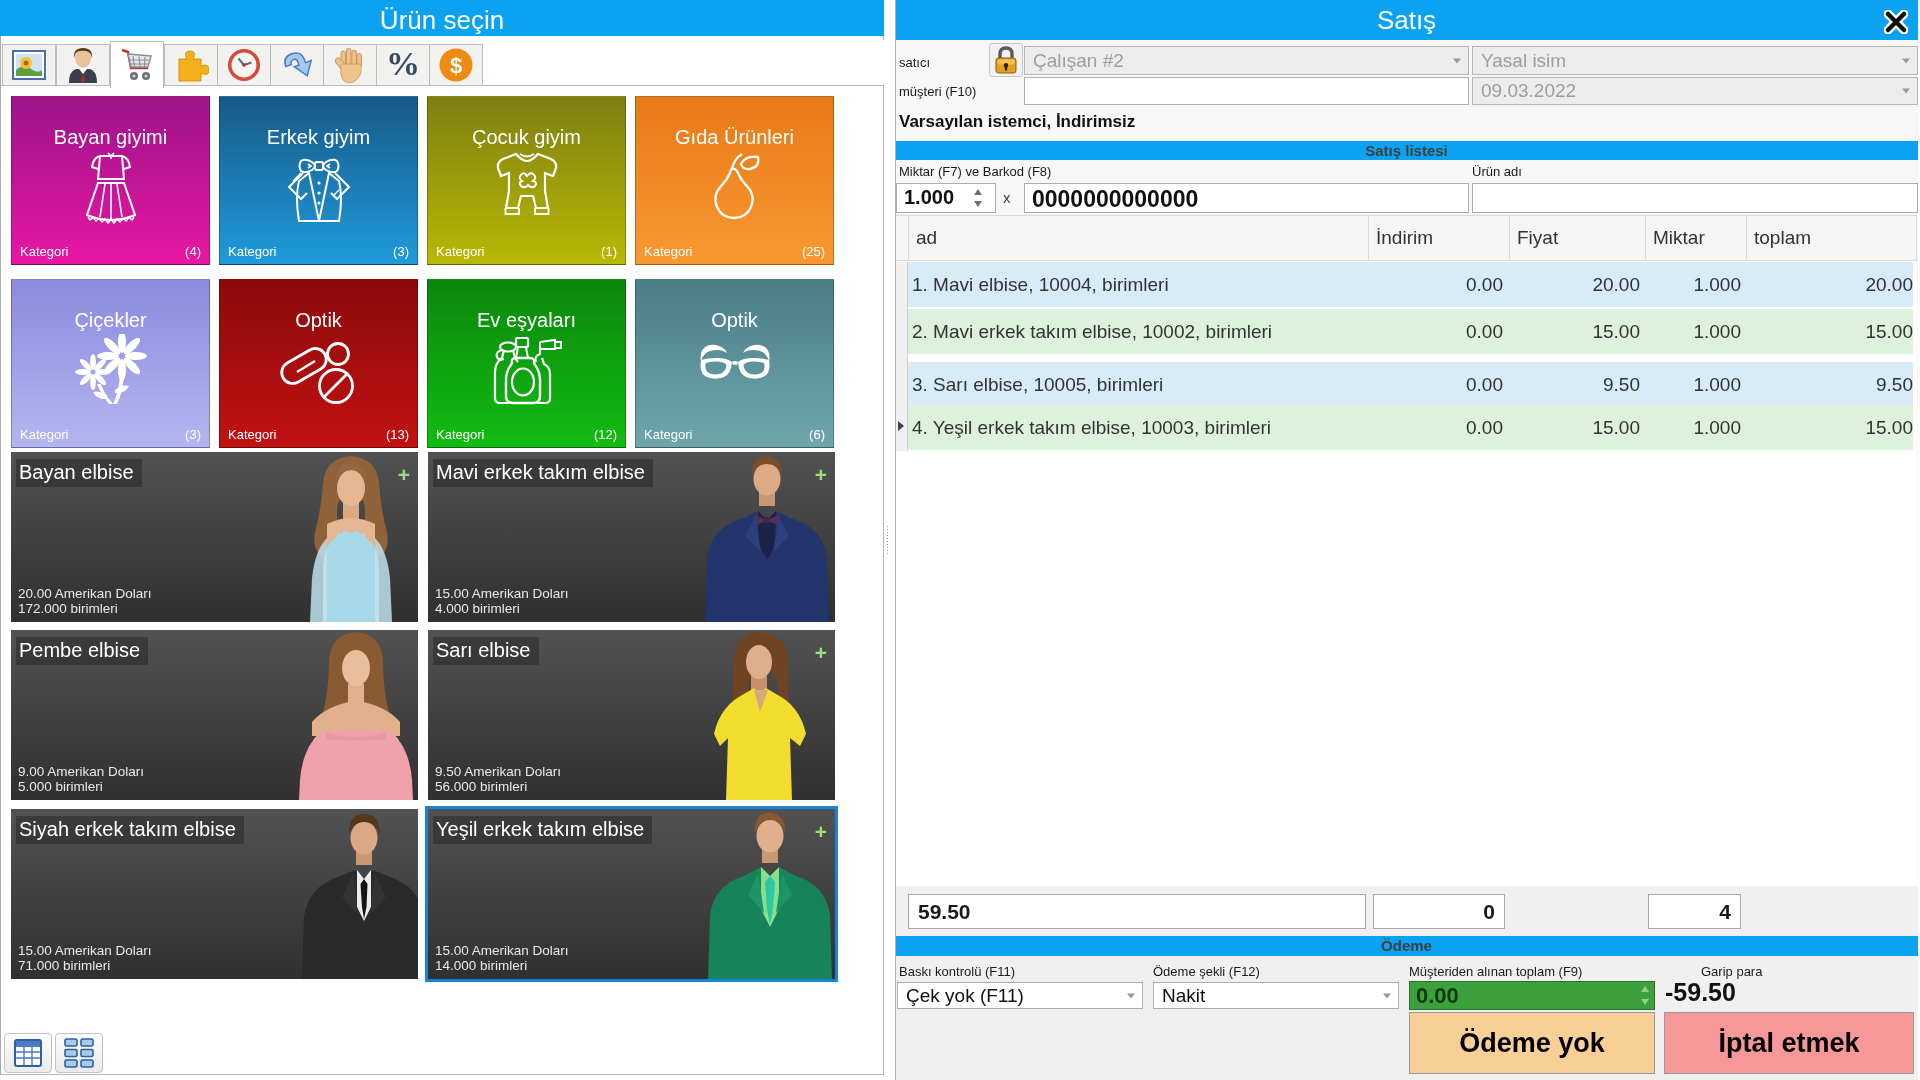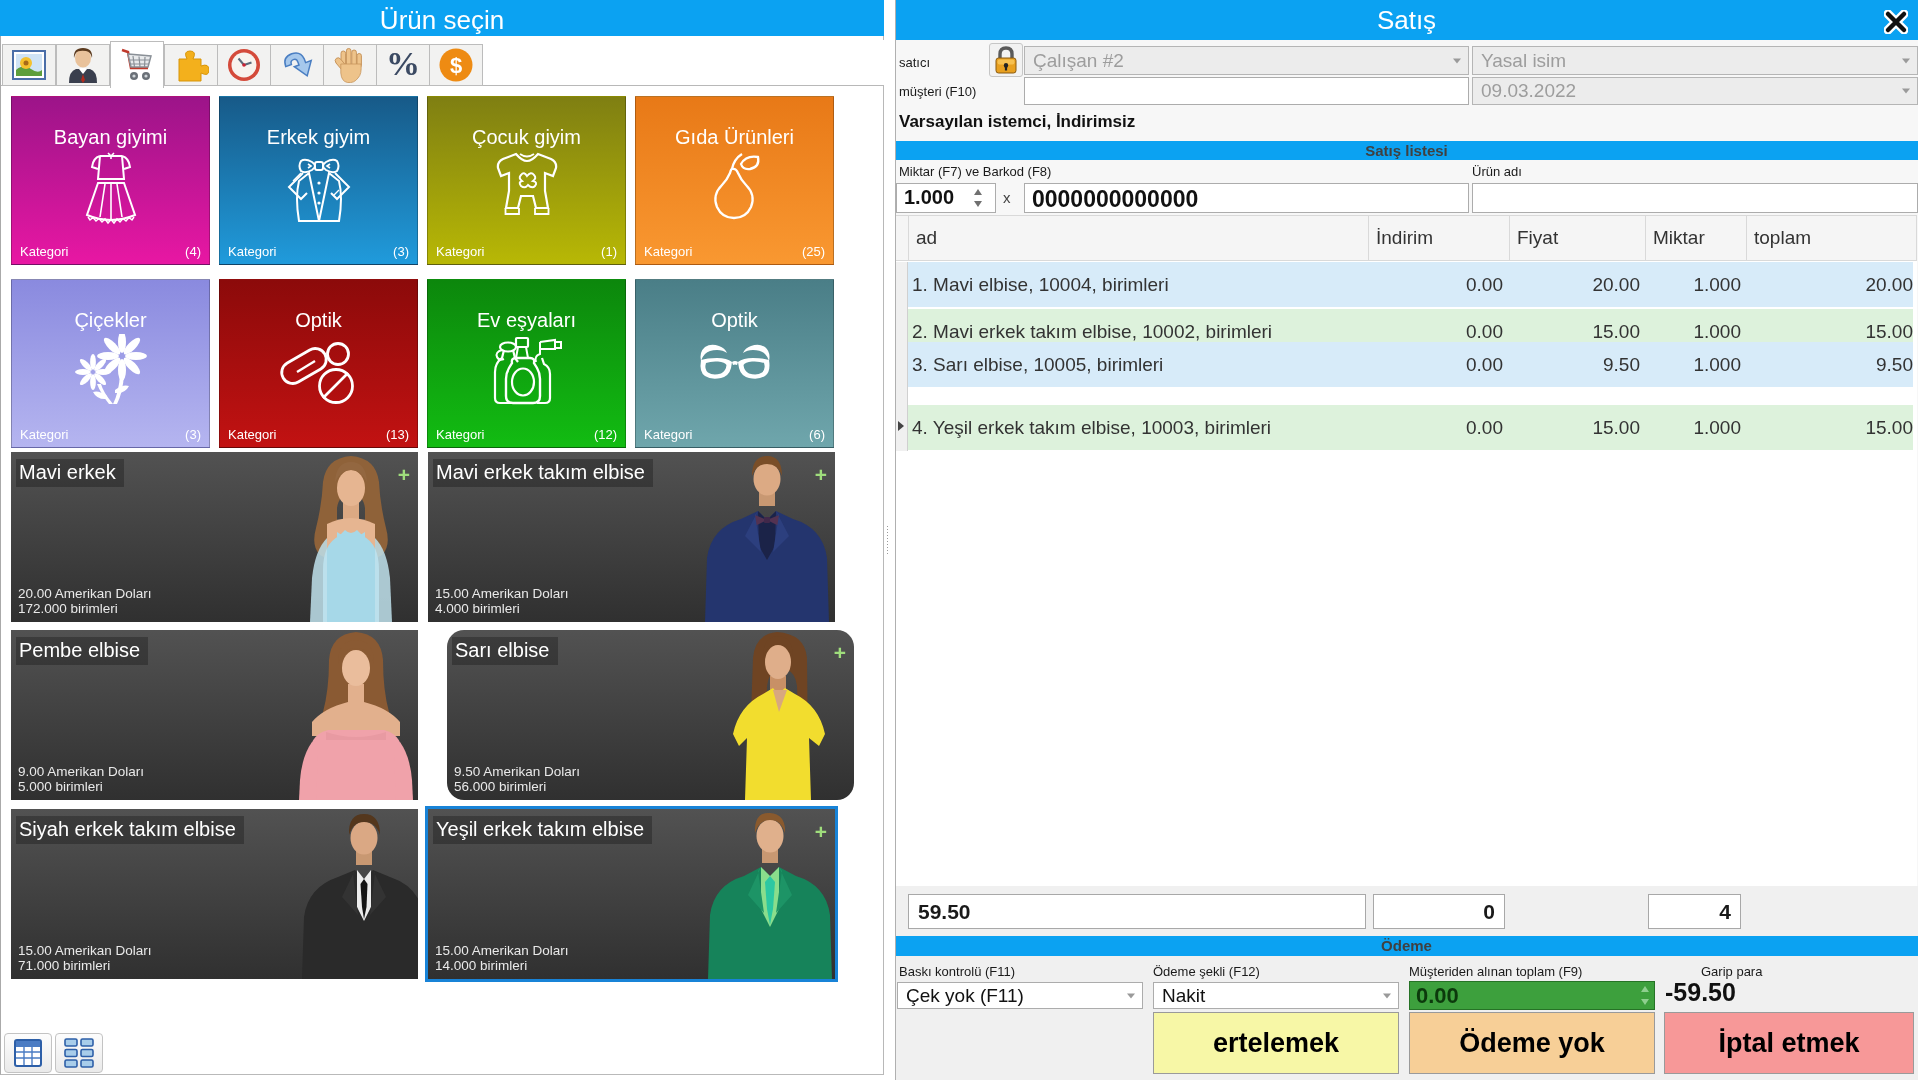--- a/index.html
+++ b/index.html
@@ -262,21 +262,21 @@
     <svg width="76" height="56" viewBox="0 0 76 56" fill="#fff" stroke="none">
       <path d="M4 26 Q2 38 8 42 Q14 46 24 44 Q32 42 34 34 L35 28 Q30 24 20 24 Q10 24 4 26 Z M9 29 Q14 27 21 27.5 Q28 28 29.5 31 Q29 37 24 39.5 Q16 42 11 38.5 Q7 35 9 29 Z" fill-rule="evenodd"></path>
       <path d="M72 26 Q74 38 68 42 Q62 46 52 44 Q44 42 42 34 L41 28 Q46 24 56 24 Q66 24 72 26 Z M67 29 Q62 27 55 27.5 Q48 28 46.5 31 Q47 37 52 39.5 Q60 42 65 38.5 Q69 35 67 29 Z" fill-rule="evenodd"></path>
       <path d="M35 28 Q38 26 41 28 L40 31 Q38 30 36 31 Z"></path>
       <path d="M4 27 Q2 18 8 13 Q14 9 22 12 Q28 14 30 19 Q26 16 20 16 Q12 16 8 20 Q5 23 4 27 Z"></path>
       <path d="M72 27 Q74 18 68 13 Q62 9 54 12 Q48 14 46 19 Q50 16 56 16 Q64 16 68 20 Q71 23 72 27 Z"></path>
     </svg>
     </div>
 
   <div class="prod" id="p1" style="left:11px; top:452px;">
-      <div class="t">Mavi erkek</div>
+      <div class="t">Bayan elbise</div>
       <div class="plus">+</div>
       <div class="pr">20.00 Amerikan Doları<br>172.000 birimleri</div>
     <svg class="ph" style="left:270px;top:0;" width="140" height="170" viewBox="0 0 140 170">
       <path d="M70 4 Q45 6 42 30 Q41 52 35 76 Q30 94 39 103 Q50 110 56 98 L56 56 Q58 42 70 42 Q82 42 84 56 L84 98 Q90 110 101 103 Q110 94 105 76 Q99 52 98 30 Q95 6 70 4 Z" fill="#8f6239"></path>
       <rect x="62" y="48" width="16" height="24" fill="#dca983"></rect>
       <path d="M46 72 Q70 60 94 72 L94 104 L46 104 Z" fill="#e6b591"></path>
       <path d="M42 170 L42 118 Q42 92 58 84 L64 78 Q70 84 76 78 L82 84 Q98 92 98 118 L98 170 Z" fill="#a6d8e8"></path>
       <path d="M46 86 Q34 98 31 126 L29 170 L46 170 Z" fill="#bfe2ec" opacity="0.85"></path>
       <path d="M94 86 Q106 98 109 126 L111 170 L94 170 Z" fill="#bfe2ec" opacity="0.85"></path>
       <path d="M56 80 Q70 90 84 80 L84 92 L56 92 Z" fill="#a6d8e8"></path>
@@ -307,21 +307,21 @@
       <path d="M70 2 Q45 4 43 30 Q43 60 37 82 Q35 94 45 95 Q56 94 58 82 L82 82 Q84 94 95 95 Q105 94 103 82 Q97 60 97 30 Q95 4 70 2 Z" fill="#8a5a33"></path>
       <path d="M62 54 L78 54 L78 72 Q102 78 114 92 L114 106 L26 106 L26 92 Q38 78 62 72 Z" fill="#e2b08d"></path>
       <path d="M24 170 L24 120 Q26 104 42 100 L98 100 Q114 104 116 120 L116 170 Z" fill="#f0a2aa"></path>
       <path d="M26 112 Q16 126 14 150 L13 170 L30 170 L32 118 Z" fill="#f0a2aa"></path>
       <path d="M114 112 Q124 126 126 150 L127 170 L110 170 L108 118 Z" fill="#f0a2aa"></path>
       <path d="M40 102 Q70 112 100 102 L100 110 L40 110 Z" fill="#e89aa2"></path>
       <ellipse cx="70" cy="38" rx="14" ry="18" fill="#eabd9c"></ellipse>
       <path d="M52 34 Q52 10 70 10 Q88 10 88 34 Q84 18 70 18 Q56 18 52 34 Z" fill="#8a5a33"></path>
     </svg>
     </div>
-  <div class="prod" id="p4" style="left:447px;top:630px;border-radius:17px;">
+  <div class="prod" id="p4" style="left:428px;top:630px;">
       <div class="t">Sarı elbise</div>
       <div class="plus">+</div>
       <div class="pr">9.50 Amerikan Doları<br>56.000 birimleri</div>
     <svg class="ph" style="left:268px;top:0;" width="120" height="170" viewBox="0 0 120 170">
       <path d="M62 2 Q40 4 38 28 L34 140 Q34 150 42 148 L50 144 L52 56 Q54 42 62 40 L72 40 Q80 42 82 56 L84 120 Q85 130 93 128 L92 28 Q90 4 62 2 Z" fill="#6f4423"></path>
       <rect x="55" y="46" width="16" height="16" fill="#c89066"></rect>
       <path d="M18 104 Q24 76 48 64 L58 58 L63 64 L70 58 L80 64 Q104 76 110 104 L104 116 L94 108 L96 170 L30 170 L32 108 L24 116 Z" fill="#f2dd2e"></path>
       <path d="M58 60 L64 82 L72 60 Z" fill="#d8a87e"></path>
       <ellipse cx="63" cy="32" rx="13" ry="17" fill="#dfae8a"></ellipse>
       <path d="M48 28 Q48 6 63 6 Q78 6 78 28 Q74 14 63 14 Q52 14 48 28 Z" fill="#6f4423"></path>
@@ -446,21 +446,21 @@
         <span class="v" style="left:753px;width:80px;">1.000</span>
         <span class="v" style="left:905px;width:100px;">20.00</span>
       </div>
     <div class="row" style="top:309px; background:#ddf2dc;">
         <span class="nm">2. Mavi erkek takım elbise, 10002, birimleri</span>
         <span class="v" style="left:485px;width:110px;">0.00</span>
         <span class="v" style="left:624px;width:108px;">15.00</span>
         <span class="v" style="left:753px;width:80px;">1.000</span>
         <span class="v" style="left:905px;width:100px;">15.00</span>
       </div>
-    <div class="row" style="top:342px; background:#d7ebf9;padding-left:23px;">
+    <div class="row" style="top:362px; background:#d7ebf9;padding-left:23px;">
         <span class="nm">3. Sarı elbise, 10005, birimleri</span>
         <span class="v" style="left:485px;width:110px;">0.00</span>
         <span class="v" style="left:624px;width:108px;">9.50</span>
         <span class="v" style="left:753px;width:80px;">1.000</span>
         <span class="v" style="left:905px;width:100px;">9.50</span>
       </div>
     <div class="row" style="top:405px; background:#ddf2dc;">
         <span class="nm">4. Yeşil erkek takım elbise, 10003, birimleri</span>
         <span class="v" style="left:485px;width:110px;">0.00</span>
         <span class="v" style="left:624px;width:108px;">15.00</span>
@@ -491,21 +491,20 @@
       </div>
     <div class="rp" id="greenbox" style="left:514px; top:981px; width:246px; height:29px; background:#3da03d; border:1px solid #267326;">
       <span style="position:absolute; left:6px; top:50%; transform:translateY(-50%); font-weight:bold; font-size:22px; color:#0c3a0c;">0.00</span>
       <svg width="14" height="25" viewBox="0 0 14 25" style="position:absolute; right:2px; top:1px;">
         <path d="M7 3 L11 9 L3 9 Z" fill="#8fcf8f"></path>
         <path d="M7 22 L11 16 L3 16 Z" fill="#8fcf8f"></path>
       </svg>
     </div>
     <div class="rp" style="left:770px; top:978px; font-weight:bold; font-size:25px; color:#111;">-59.50</div>
 
-    <div class="bigbtn" style="left:258px; top:1012px; width:246px; height:62px; line-height:60px; background:#f7f7a6;">ertelemek</div>
     <div class="bigbtn" style="left:514px; top:1012px; width:246px; height:62px; line-height:60px; background:#f7cf97;">Ödeme yok</div>
     <div class="bigbtn" style="left:769px; top:1012px; width:250px; height:62px; line-height:60px; background:#f79898;">İptal etmek</div>
 
     <svg class="rp" style="left:989px; top:10px;" width="24" height="24" viewBox="0 0 24 24">
       <path d="M4 4 L20 20 M20 4 L4 20" stroke="#fff" stroke-width="9" stroke-linecap="round"></path>
       <path d="M4 4 L20 20 M20 4 L4 20" stroke="#111" stroke-width="4.5" stroke-linecap="round"></path>
     </svg>
   </div>
 
 </div>

